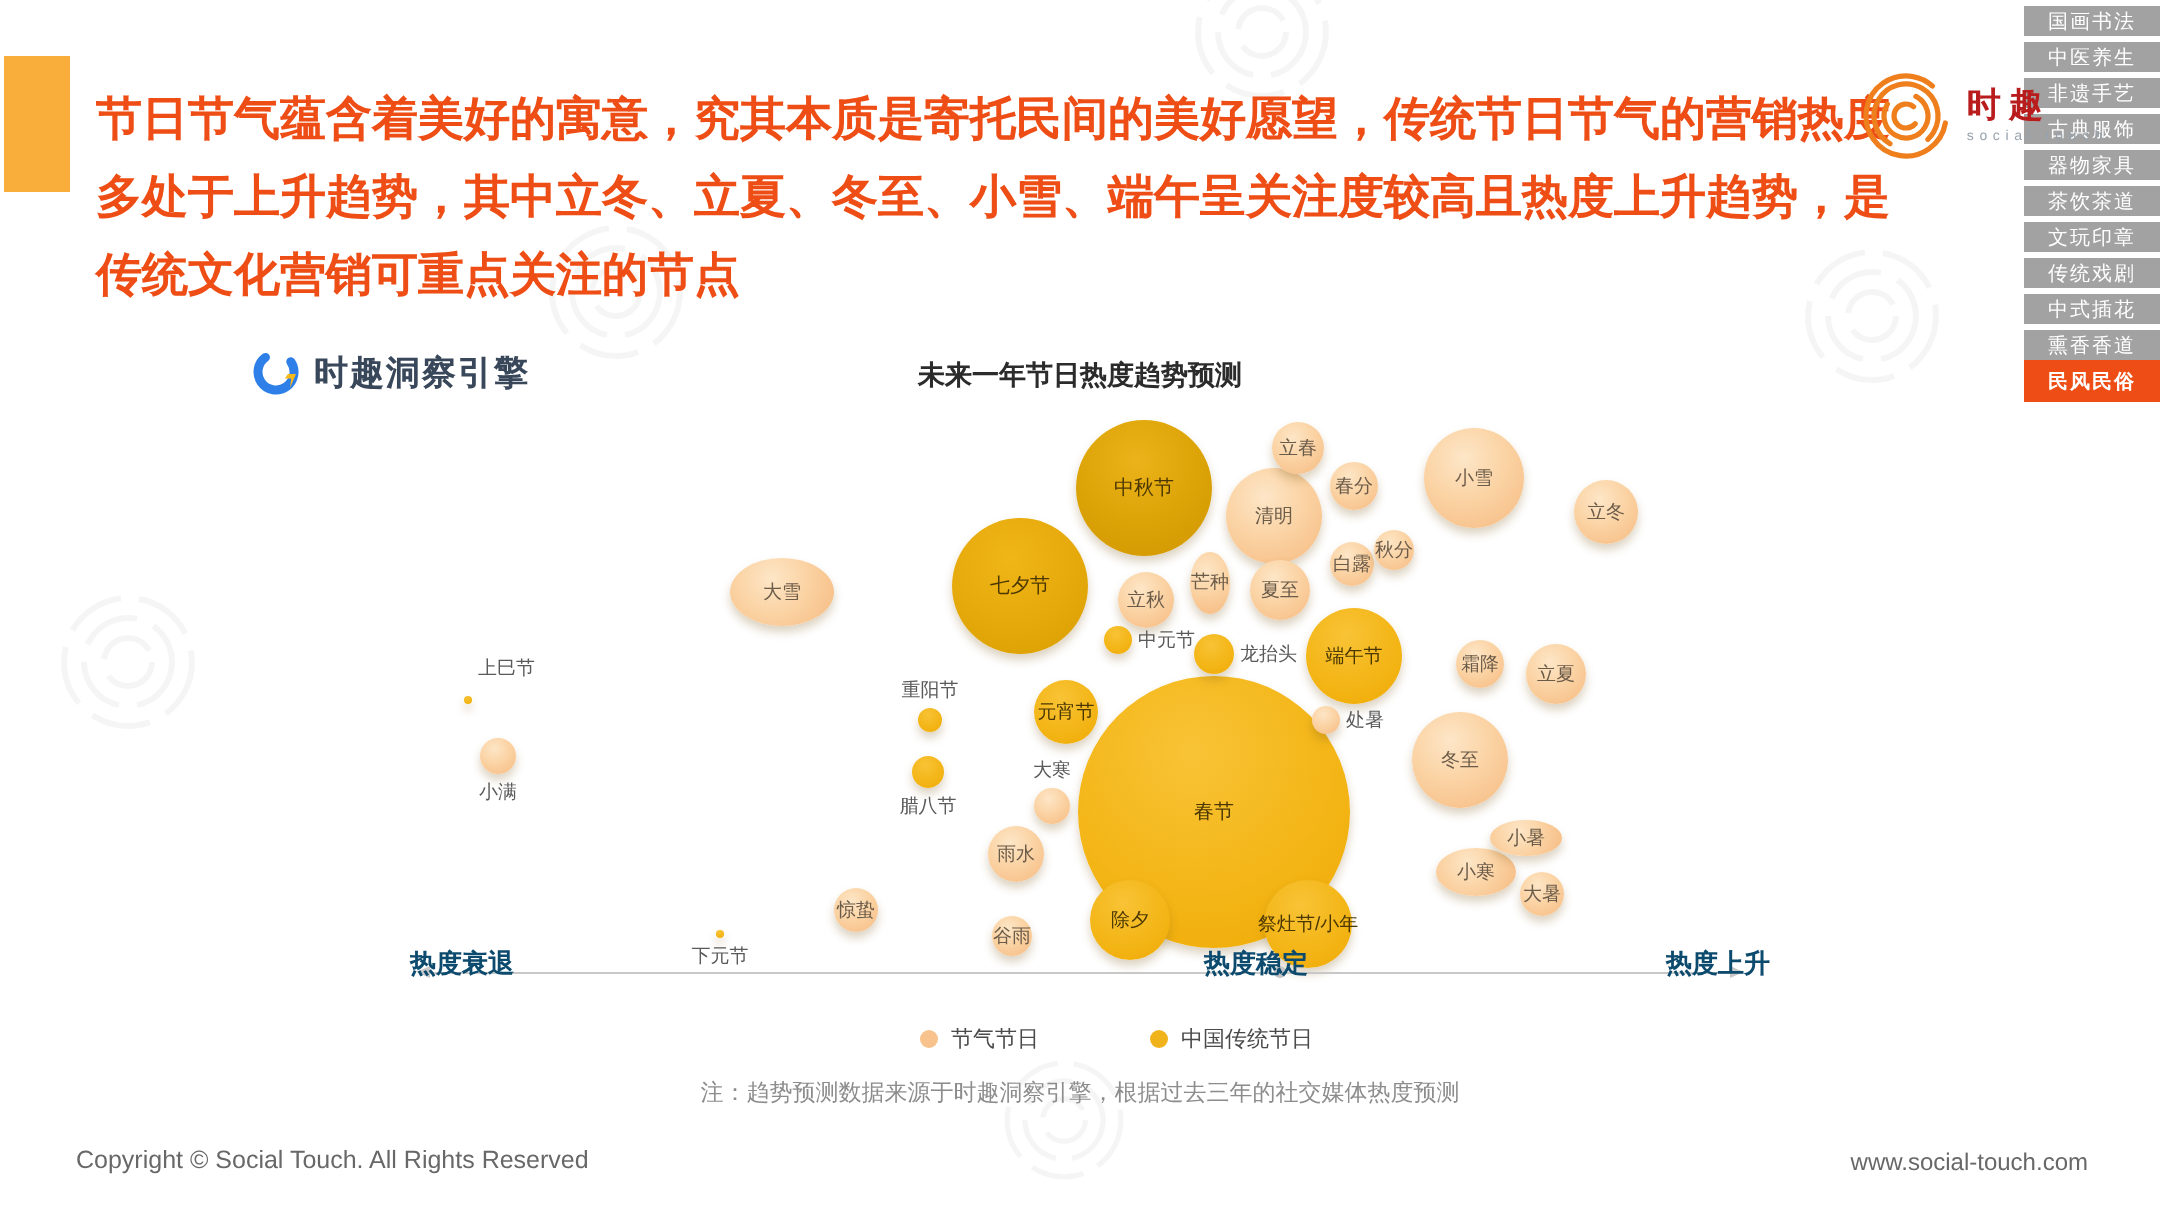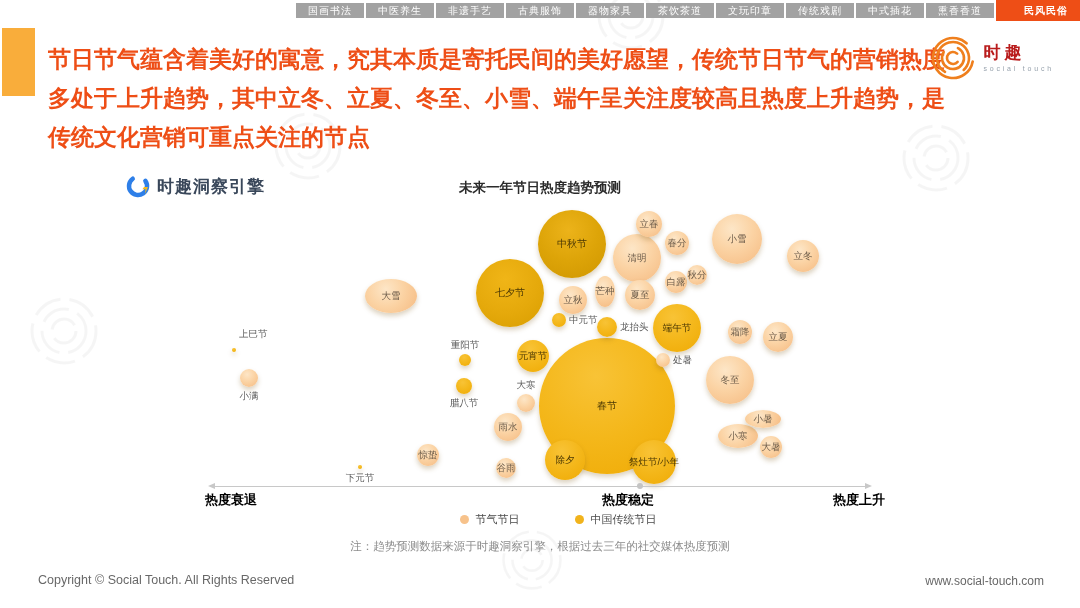--- a/index.html
+++ b/index.html
@@ -1,24 +1,24 @@
 <!DOCTYPE html>
 <html><head>
 <meta charset="utf-8">
 <style>
   html,body{margin:0;padding:0;background:#fff;}
   .slide{position:relative;width:1080px;height:608px;background:#ffffff;overflow:hidden;
          font-family:"Liberation Sans","DejaVu Sans",sans-serif;}
 
   
-  .topnav{position:absolute;top:0;right:0;display:flex;align-items:flex-start;}
+  .topnav{position:absolute;top:0;right:0;display:flex;align-items:flex-start;flex-direction:column;}
   .tab{width:68px;height:15px;margin-left:2px;margin-top:3px;background:#a2a2a2;color:#fff;
        font-size:10px;letter-spacing:1px;display:flex;align-items:center;justify-content:center;
        white-space:nowrap;cursor:pointer;}
-  .tab.active{height:21px;margin-top:0;background:#ee4e16;font-weight:bold;padding-left:16px;}
+  .tab.active{height:21px;margin-top:0;background:#ee4e16;font-weight:bold;}
 
   
   .accent{position:absolute;left:2px;top:28px;width:33px;height:68px;background:#f9ad3b;}
   .headline{position:absolute;left:48px;top:40px;width:906px;font-size:23px;font-weight:bold;
             line-height:39px;color:#ee4e16;}
 
   
   .brand{position:absolute;right:26px;top:36px;display:flex;align-items:center;gap:8px;}
   .brand-text{display:flex;flex-direction:column;line-height:1;}
   .brand-name{font-size:17px;font-weight:bold;color:#b91c1c;letter-spacing:4px;}
@@ -45,21 +45,21 @@
   .ext-label{position:absolute;font-size:9.5px;color:#5a5a5a;white-space:nowrap;}
   .ext-label.below,.ext-label.above{transform:translateX(-50%);}
 
   
   .axis-line{position:absolute;left:215px;top:486px;width:650px;height:1px;background:#c8c8c8;}
   .axis-arrow{position:absolute;top:483px;width:0;height:0;border-top:3.5px solid transparent;
               border-bottom:3.5px solid transparent;}
   .axis-arrow.left{left:208px;border-right:7px solid #c8c8c8;}
   .axis-arrow.right{left:865px;border-left:7px solid #c8c8c8;}
   .axis-dot{position:absolute;left:637px;top:483px;width:6px;height:6px;border-radius:50%;background:#c4c4c4;}
-  .axis-label{position:absolute;top:491px;font-size:13px;font-weight:600;color:#000000;}
+  .axis-label{position:absolute;top:473px;font-size:13px;font-weight:600;color:#0c4a6e;}
 
   
   .legend{position:absolute;top:512px;left:0;width:1080px;display:flex;justify-content:center;
           gap:55px;transform:translateX(18px);}
   .legend-item{display:flex;align-items:center;gap:7px;font-size:11px;color:#4a4a4a;}
   .ldot{width:9px;height:9px;border-radius:50%;}
   .ldot.solar{background:#f7c28b;}
   .ldot.trad{background:#f1b31c;}
   .note{position:absolute;top:539px;left:0;width:1080px;text-align:center;font-size:11.5px;color:#8c8c8c;}
 

